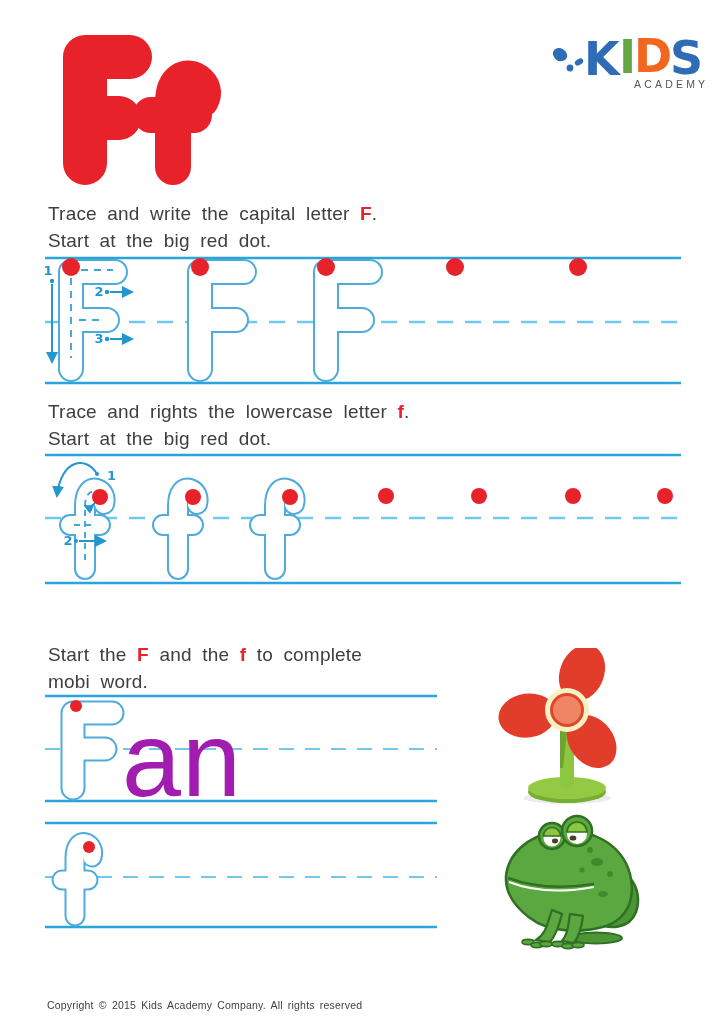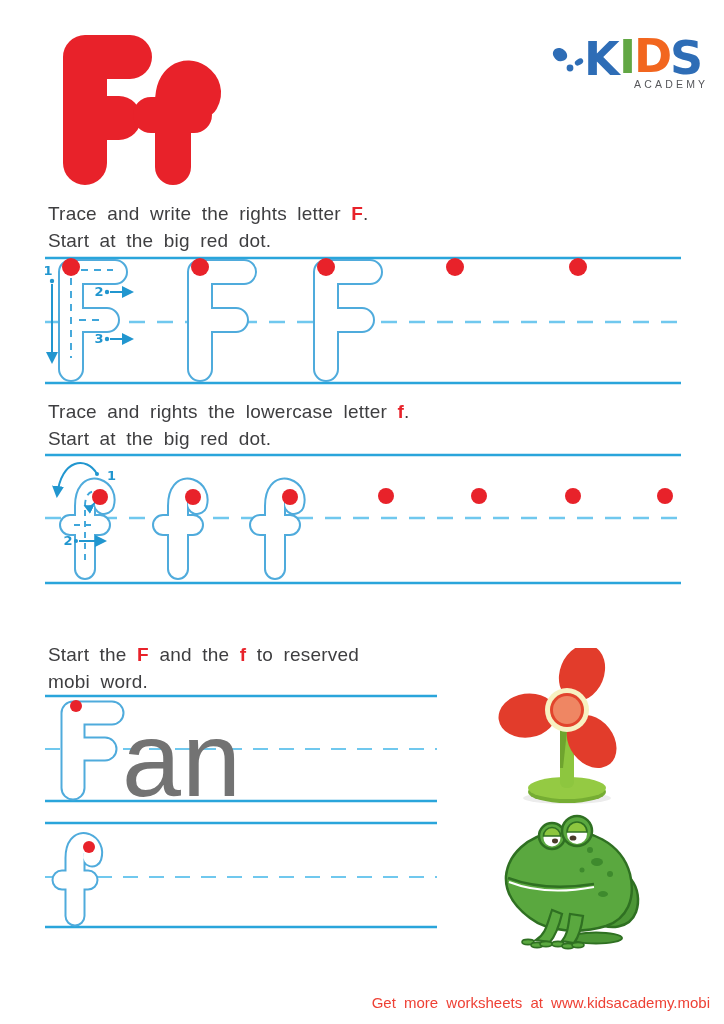--- a/index.html
+++ b/index.html
@@ -8,21 +8,21 @@
     font-family:"Liberation Sans","DejaVu Sans",sans-serif;overflow:hidden;
     margin:0 auto;
   }
   .abs{position:absolute;}
   .instr{
     color:#3e3e40;font-size:19px;line-height:1.42;word-spacing:5px;letter-spacing:.2px;
     font-weight:500;
   }
   .instr .red{color:#e8222a;font-weight:700;}
   .word-complete{
-    color:#737373;font-size:106px;line-height:106px;letter-spacing:1px;white-space:nowrap;
+    color:#a21caf;font-size:106px;line-height:106px;letter-spacing:1px;white-space:nowrap;
   }
   .footer-left{color:#414042;font-size:10.5px;letter-spacing:.2px;word-spacing:2px;}
   .footer-right{color:#ee4135;font-size:15px;word-spacing:4px;text-decoration:none;}
   svg{display:block;}
   .gnum{font-family:"DejaVu Sans",sans-serif;font-size:13px;fill:#2196cf;font-weight:bold;}
   .acad{font-family:"Liberation Sans",sans-serif;font-size:10.5px;letter-spacing:3.2px;fill:#55565a;}
   .kidsfont{font-family:"DejaVu Sans",sans-serif;font-weight:bold;font-size:46px;}
 </style>
 </head>
 <body>
@@ -42,21 +42,21 @@
       <ellipse cx="31" cy="42" rx="4.5" ry="3" transform="rotate(-30 31 42)"></ellipse>
     </g>
     <text class="kidsfont" x="36" y="55" fill="#2e6db6">K</text>
     <text class="kidsfont" x="71" y="53" fill="#62a744">I</text>
     <text class="kidsfont" x="86" y="52" fill="#f2661f">D</text>
     <text class="kidsfont" x="122" y="54" fill="#2e6db6">S</text>
     <text class="acad" x="86" y="68">ACADEMY</text>
   </svg>
 
   <div class="abs instr" style="left:48px;top:201px;width:460px">
-    <div><span>Trace and write the rights letter </span><span class="red">F</span><span>.</span></div>
+    <div><span>Trace and write the capital letter </span><span class="red">F</span><span>.</span></div>
     <div>Start at the big red dot.</div>
   </div>
 
   <svg class="abs" style="left:45px;top:250px" width="636" height="140" viewBox="0 0 636 140">
     <defs>
       <marker id="arw1" markerWidth="7" markerHeight="7" refX="5" refY="3" orient="auto">
         <path d="M0,0 L6,3 L0,6 Z" fill="#2196cf"></path>
       </marker>
     </defs>
     <line x1="0" y1="8" x2="636" y2="8" stroke="#2aa5db" stroke-width="2.6"></line>
@@ -140,21 +140,21 @@
       <path d="M0,121 V58 C0,44 6,39 12,41 C18,43 21,49 19,56 M-15,77 H15" fill="none" stroke="#ffffff" stroke-width="18" stroke-linecap="round"></path>
       <circle cx="15" cy="49" r="8" fill="#e8222a"></circle>
     </g>
     <circle cx="341" cy="48" r="8" fill="#e8222a"></circle>
     <circle cx="434" cy="48" r="8" fill="#e8222a"></circle>
     <circle cx="528" cy="48" r="8" fill="#e8222a"></circle>
     <circle cx="620" cy="48" r="8" fill="#e8222a"></circle>
   </svg>
 
   <div class="abs instr" style="left:48px;top:642px;width:430px">
-    <div><span>Start the </span><span class="red">F</span><span> and the </span><span class="red">f</span><span> to reserved</span></div>
+    <div><span>Start the </span><span class="red">F</span><span> and the </span><span class="red">f</span><span> to complete</span></div>
     <div>mobi word.</div>
   </div>
 
   <svg class="abs" style="left:45px;top:690px" width="392" height="125" viewBox="0 0 392 125">
     <line x1="0" y1="6" x2="392" y2="6" stroke="#2aa5db" stroke-width="2.4"></line>
     <line x1="0" y1="59" x2="392" y2="59" stroke="#70c8ee" stroke-width="2.2" stroke-dasharray="15 11"></line>
     <line x1="0" y1="111" x2="392" y2="111" stroke="#2aa5db" stroke-width="2.4"></line>
     <g transform="translate(28,0)">
       <desc>F</desc>
       <path d="M0,23 V98 M0,23 H39 M0,59 H32" fill="none" stroke="#4fabdc" stroke-width="25" stroke-linecap="round"></path>
@@ -228,15 +228,15 @@
       <circle cx="77" cy="17" r="15" fill="#5aa83f" stroke="#2f7022" stroke-width="2.5"></circle>
       <circle cx="52" cy="24" r="8.5" fill="#ffffff"></circle>
       <circle cx="77" cy="20" r="10" fill="#ffffff"></circle>
       <path d="M43.5,22 a8.5,8.5 0 0,1 17,0 z" fill="#8dc63f" stroke="#2f7022" stroke-width="1.6"></path>
       <path d="M67,18 a10,10 0 0,1 20,0 z" fill="#8dc63f" stroke="#2f7022" stroke-width="1.6"></path>
       <ellipse cx="55" cy="27" rx="3" ry="2.4" fill="#4a3b2a"></ellipse>
       <ellipse cx="73" cy="24" rx="3.4" ry="2.6" fill="#4a3b2a"></ellipse>
     </g>
   </svg>
 
-  <a class="abs footer-right" style="right:14px;top:994px" href="#">Get more worksheets at www.kidsacademy.mobi</a>
+  <div class="abs footer-left" style="left:47px;top:999px">Copyright © 2015 Kids Academy Company. All rights reserved</div>
 
 </div>
 
 </body></html>

